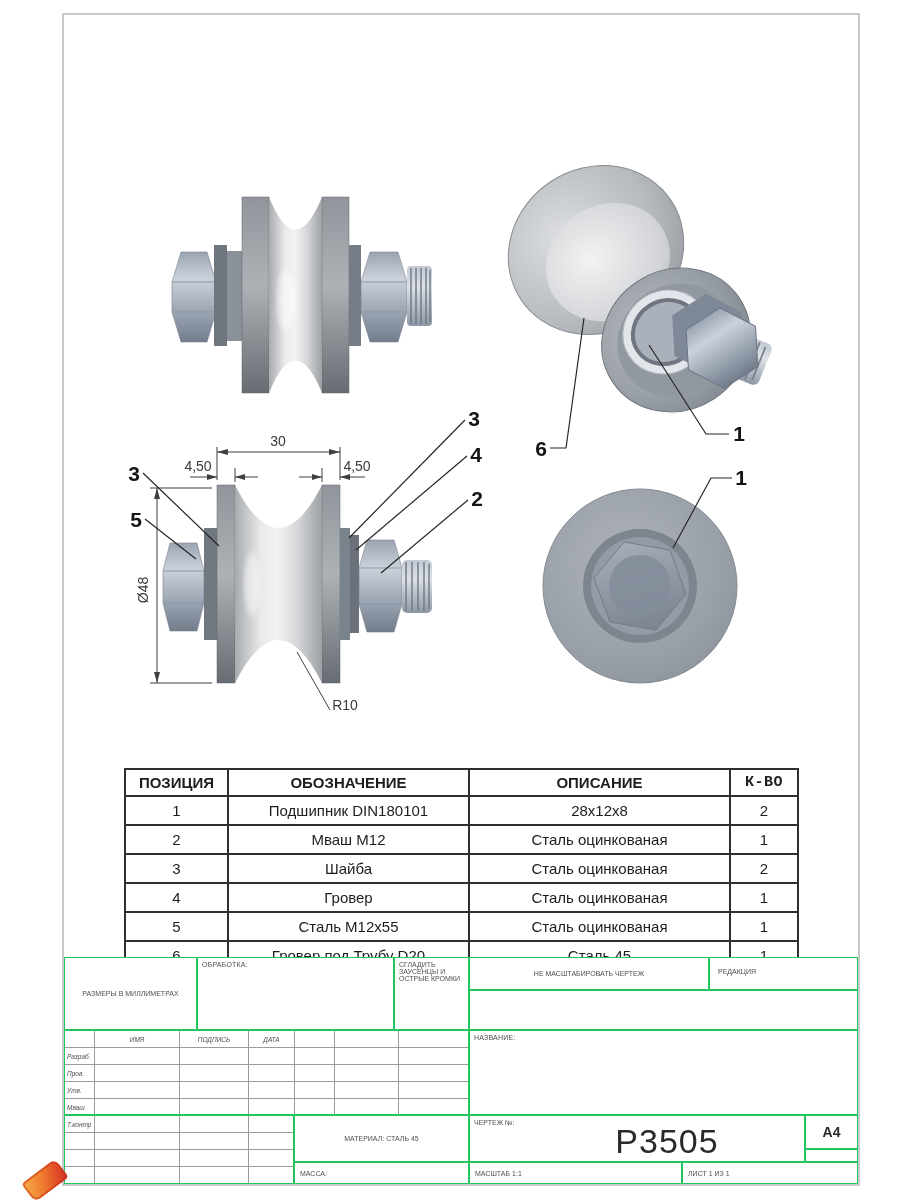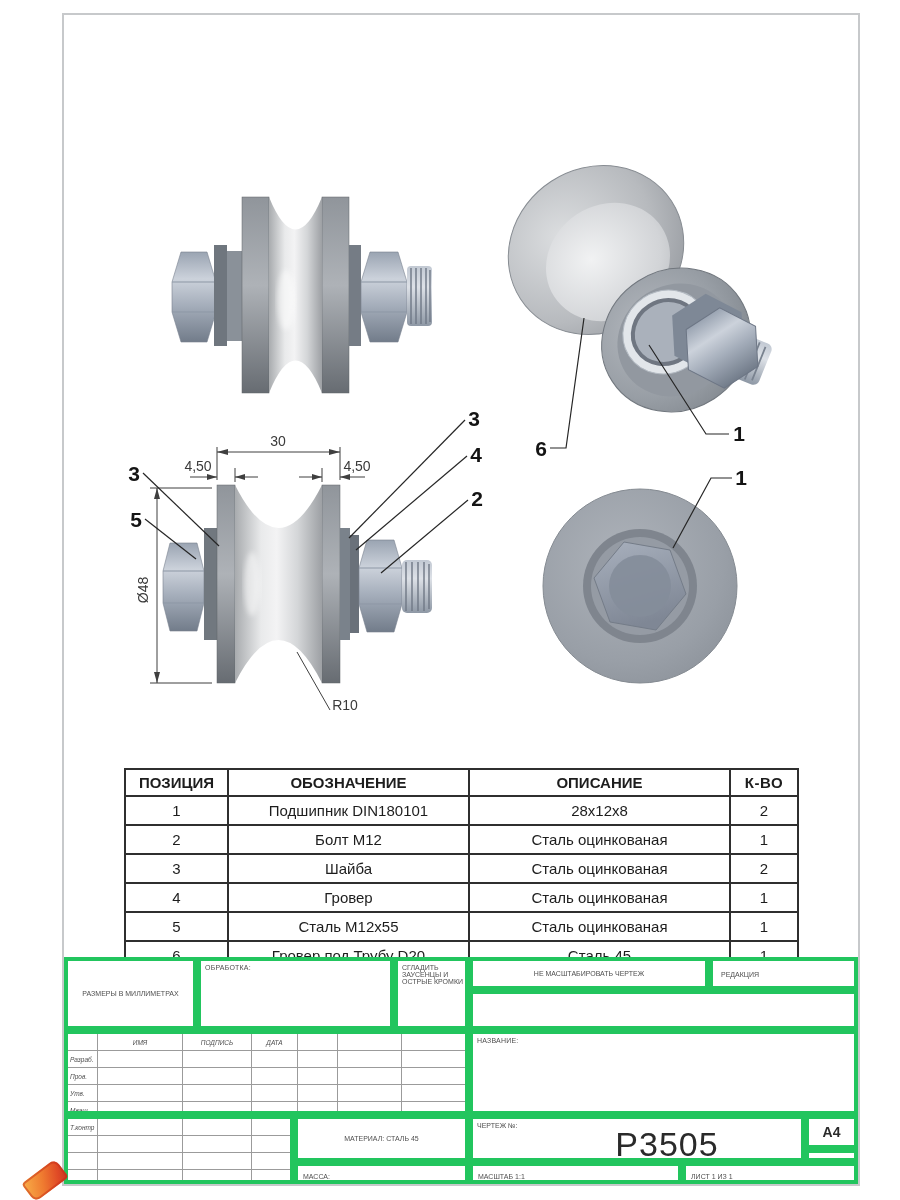--- a/index.html
+++ b/index.html
@@ -8,26 +8,26 @@
   .frame{position:absolute;left:62px;top:13px;width:798px;height:1173px;
          border:2px solid #c7c9cb;box-sizing:border-box;background:#fff;padding-left:40px;}
   svg.overlay{position:absolute;left:0;top:0;pointer-events:none;}
 
   
   table.parts{position:absolute;left:60px;top:753px;border-collapse:collapse;
               font-size:15px;color:#1d1d1d;table-layout:fixed;}
   table.parts th,table.parts td{border:2px solid #2f2f2f;text-align:center;
               padding:0;height:27px;overflow:hidden;white-space:nowrap;}
   table.parts th{height:25px;font-weight:600;}
-  th.serif{font-family:Liberation Sans, sans-serif;font-weight:600;letter-spacing:.5px;}
+  th.serif{font-family:Liberation Mono, monospace;font-weight:600;letter-spacing:.5px;}
 
   
   .tblock{position:absolute;left:0;top:942px;width:794px;height:227px;
           font-size:7px;color:#4e4e4e;}
-  .cell{position:absolute;border:4px solid #22c55e;box-sizing:border-box;background:#fff;}
+  .cell{position:absolute;border:1px solid #22c55e;box-sizing:border-box;background:#fff;}
   .lbl-tl{padding:3px 0 0 4px;text-align:left;letter-spacing:.2px;}
   .ctr{display:flex;align-items:center;justify-content:center;text-align:center;}
   .grid{display:grid;overflow:hidden;}
   .grid .c{border-right:1px solid #9b9b9b;border-bottom:1px solid #9b9b9b;
            box-sizing:border-box;font-size:6.5px;display:flex;align-items:center;
            overflow:hidden;white-space:nowrap;}
   .grid .hc{justify-content:center;}
   .grid .rl{padding-left:2px;}
   .bigno{font-size:34px;color:#2a2a2a;letter-spacing:1px;line-height:1;}
   .a4{font-size:14px;font-weight:600;color:#2a2a2a;}
@@ -63,21 +63,21 @@
       </thead>
       <tbody>
         <tr>
           <td>1</td>
           <td>Подшипник DIN180101</td>
           <td>28x12x8</td>
           <td>2</td>
         </tr>
         <tr>
           <td>2</td>
-          <td>Болт М12</td>
+          <td>Мваш М12</td>
           <td>Сталь оцинкованая</td>
           <td>1</td>
         </tr>
         <tr>
           <td>3</td>
           <td>Шайба</td>
           <td>Сталь оцинкованая</td>
           <td>2</td>
         </tr>
         <tr>

